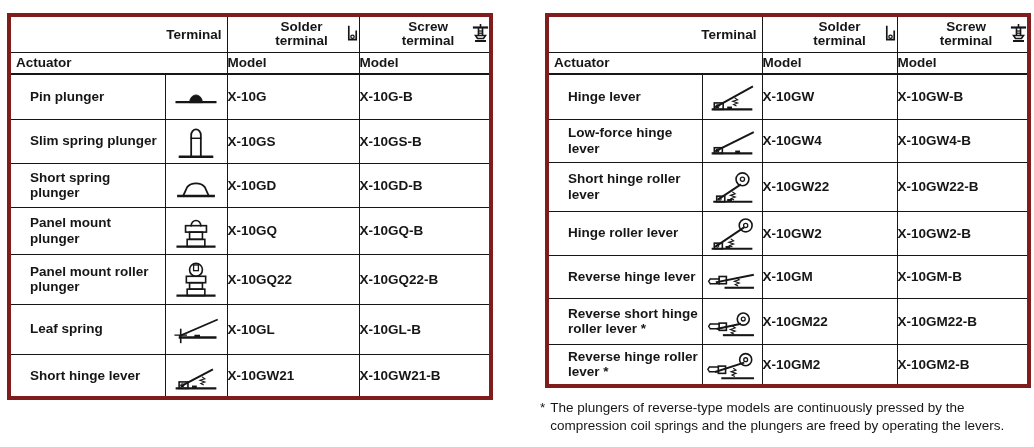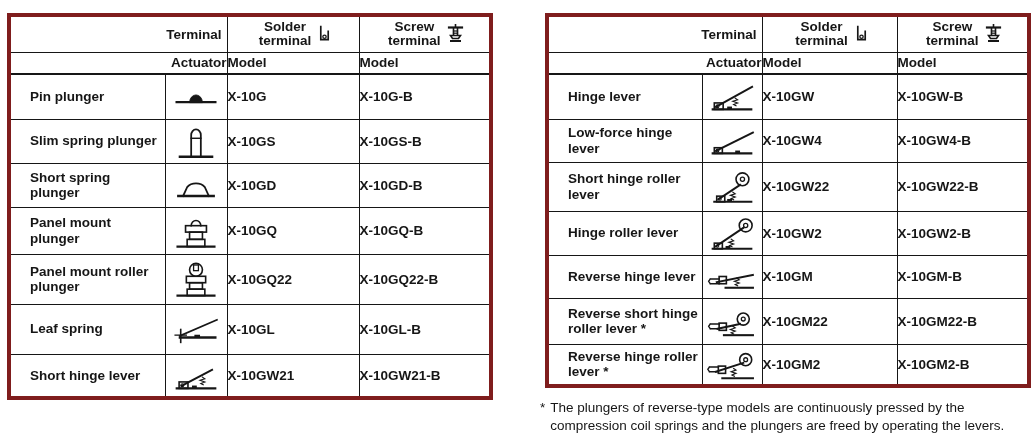--- a/index.html
+++ b/index.html
@@ -15,23 +15,23 @@
   #tbl-left{left:7px;top:13px;width:482px}
   #tbl-right{left:545px;top:13px;width:482px}
   th,td{
     border:1px solid #161616;padding:0;
     font-weight:bold;font-size:13.5px;color:#161616;
   }
   thead tr:nth-child(1){height:37px}
   thead tr:nth-child(2){height:22px}
   thead tr:nth-child(2) th{border-bottom:2px solid #161616}
   .h-terminal{text-align:right;padding-right:5px;vertical-align:middle}
-  .h-actuator{text-align:right;padding-left:5px}
+  .h-actuator{text-align:left;padding-left:5px}
   .h-model{text-align:left}
-  .hdr-term{display:flex;align-items:center;justify-content:center;gap:3px;line-height:1.05}
+  .hdr-term{display:flex;align-items:center;justify-content:flex-end;gap:14px;line-height:1.05}
   .hdr-text{display:inline-block;width:60px;text-align:center}
   .hicon{display:inline-flex;align-items:flex-end}
   .c-act{text-align:left;padding:2px 3px 2px 19px;line-height:1.12;vertical-align:middle}
   .c-icon{text-align:center;vertical-align:middle}
   .c-icon svg{display:block;margin:1px auto}
   .c-model{text-align:left;vertical-align:middle}
   
   #tbl-left tbody tr:nth-child(1){height:45px}
   #tbl-left tbody tr:nth-child(2){height:44px}
   #tbl-left tbody tr:nth-child(3){height:44px}

